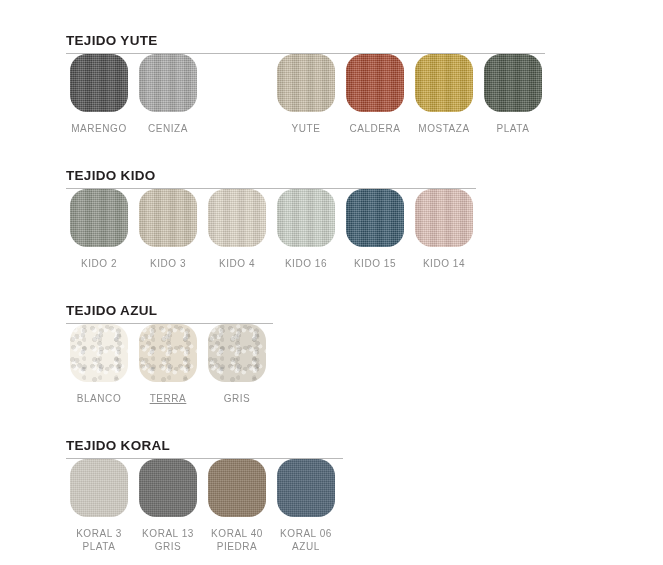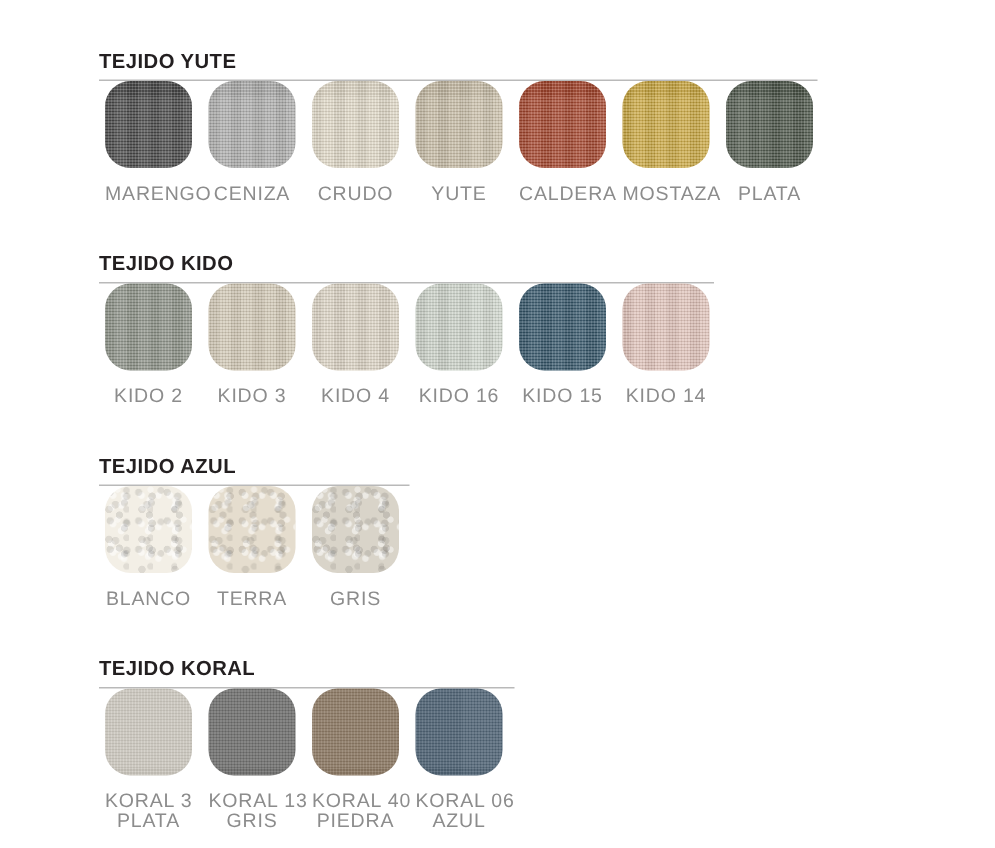--- a/index.html
+++ b/index.html
@@ -120,21 +120,21 @@
       radial-gradient(circle at 20% 60%, rgba(255,255,255,0.5) 0 2.0px, rgba(255,255,255,0.0) 2.6px),
       radial-gradient(circle at 60% 76%, rgba(255,255,255,0.5) 0 2.0px, rgba(255,255,255,0.0) 2.6px),
       radial-gradient(circle at 38% 12%, rgba(255,255,255,0.45) 0 1.8px, rgba(255,255,255,0.0) 2.4px);
     background-size: 19px 19px, 23px 21px, 17px 18px, 21px 24px, 18px 17px, 22px 20px, 20px 22px, 16px 19px,
                      19px 19px, 23px 21px, 17px 18px, 21px 24px, 18px 17px, 22px 20px;
     pointer-events: none;
   }
 
   .swatch-label {
     margin-top: 11px;
-    font-size: 13px;
+    font-size: 10px;
     letter-spacing: 0.55px;
     color: #8c8c8c;
     line-height: 12.5px;
     white-space: nowrap;
     font-family: "Liberation Sans", sans-serif;
   }
   .swatch-label .l2 {
     display: block;
   }
 </style>
@@ -149,24 +149,20 @@
       </div>
       <div class="swatch-row">
         <div class="swatch-cell" style="left: 0px;">
           <div class="swatch-chip tex-weave" style="background: rgb(75, 75, 75);"></div>
           <div class="swatch-label" style="color: rgb(140, 140, 140);"><span>MARENGO</span></div>
         </div>
         <div class="swatch-cell" style="left: 69px;">
           <div class="swatch-chip tex-weave" style="background: rgb(169, 169, 168);"></div>
           <div class="swatch-label" style="color: rgb(140, 140, 140);"><span>CENIZA</span></div>
         </div>
-        <div class="swatch-cell" style="left: 138px;">
-          <div class="swatch-chip tex-weave" style="background: rgb(227, 219, 201);"></div>
-          <div class="swatch-label" style="color: rgb(140, 140, 140);"><span>CRUDO</span></div>
-        </div>
         <div class="swatch-cell" style="left: 207px;">
           <div class="swatch-chip tex-weave" style="background: rgb(200, 189, 166);"></div>
           <div class="swatch-label" style="color: rgb(140, 140, 140);"><span>YUTE</span></div>
         </div>
         <div class="swatch-cell" style="left: 276px;">
           <div class="swatch-chip tex-weave" style="background: rgb(167, 71, 46);"></div>
           <div class="swatch-label" style="color: rgb(140, 140, 140);"><span>CALDERA</span></div>
         </div>
         <div class="swatch-cell" style="left: 345px;">
           <div class="swatch-chip tex-weave" style="background: rgb(199, 163, 58);"></div>
@@ -215,21 +211,21 @@
         <div class="section-title">TEJIDO AZUL</div>
         <div class="section-rule" style="width: 207px; background: rgb(185, 185, 185);"></div>
       </div>
       <div class="swatch-row">
         <div class="swatch-cell" style="left: 0px;">
           <div class="swatch-chip tex-boucle" style="background: rgb(243, 239, 230);"></div>
           <div class="swatch-label" style="color: rgb(140, 140, 140);"><span>BLANCO</span></div>
         </div>
         <div class="swatch-cell" style="left: 69px;">
           <div class="swatch-chip tex-boucle" style="background: rgb(229, 221, 206);"></div>
-          <div class="swatch-label" style="color: rgb(140, 140, 140);"><span>TERRA</span></div>
+          <div class="swatch-label" style="color: rgb(140, 140, 140); text-decoration: underline;"><span>TERRA</span></div>
         </div>
         <div class="swatch-cell" style="left: 138px;">
           <div class="swatch-chip tex-boucle" style="background: rgb(217, 212, 201);"></div>
           <div class="swatch-label" style="color: rgb(140, 140, 140);"><span>GRIS</span></div>
         </div>
       </div>
     </div>
     <div class="section" style="top: 438px;">
       <div class="section-header">
         <div class="section-title">TEJIDO KORAL</div>

